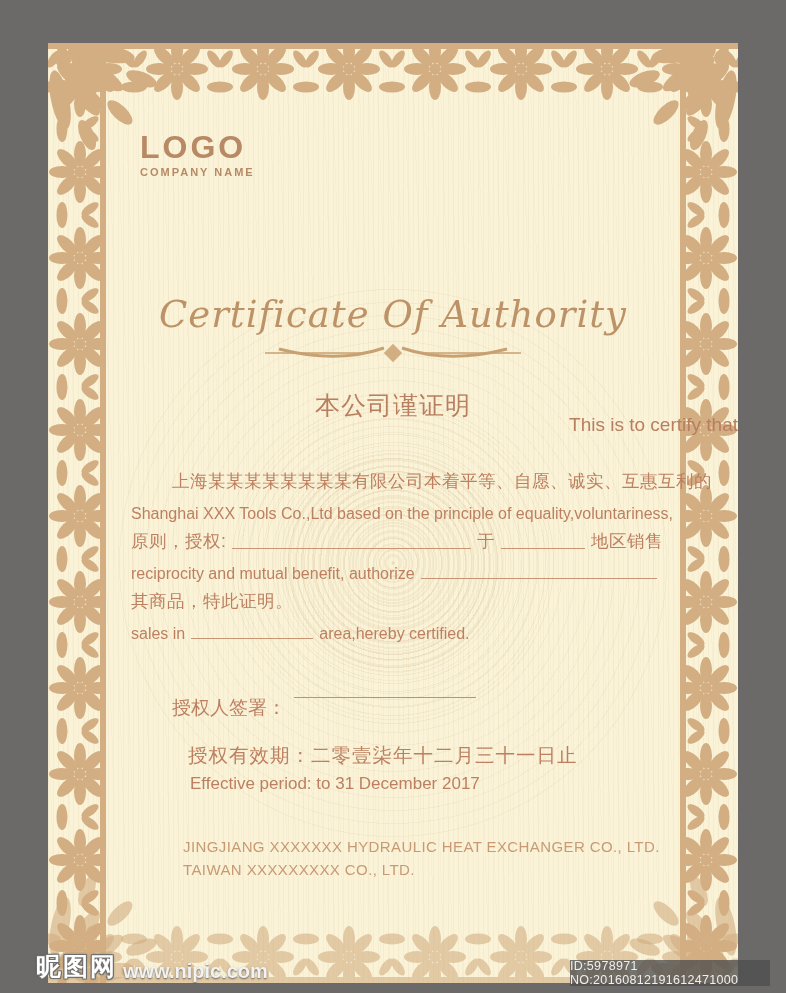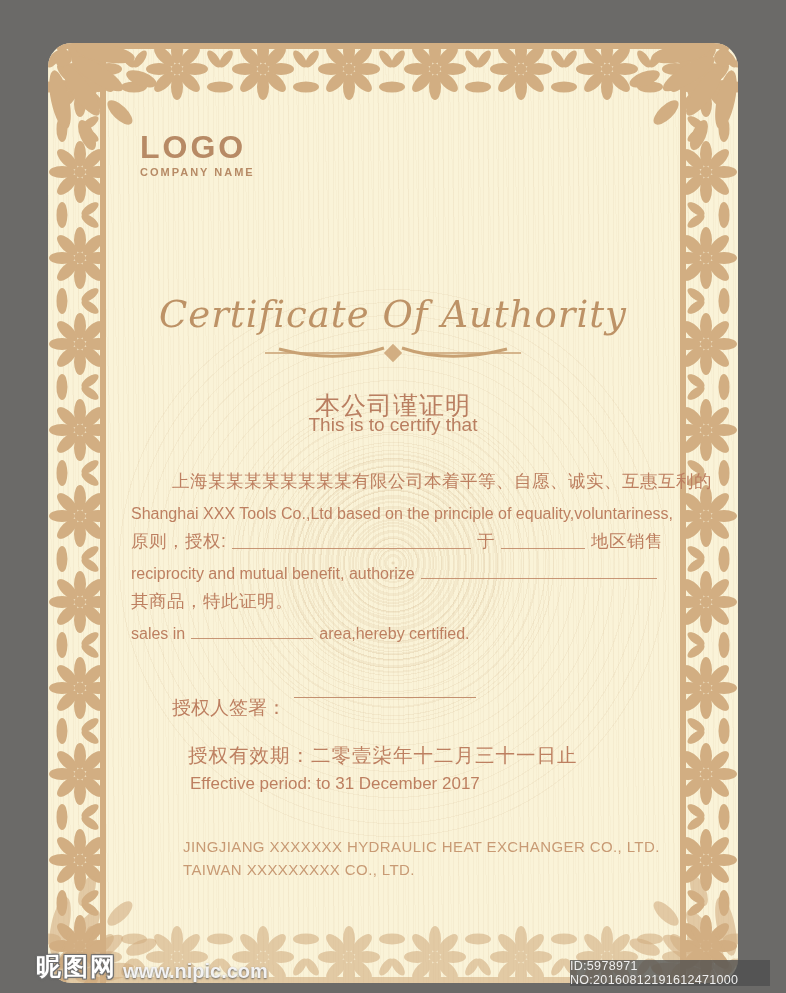--- a/index.html
+++ b/index.html
@@ -13,21 +13,20 @@
   .canvas{position:absolute;left:0;top:0;width:786px;height:993px;}
 
   
   .paper{
     position:absolute;left:48px;top:43px;width:690px;height:940px;
     background-color:#faf3d8;
     background-image:
       repeating-linear-gradient(90deg, rgba(205,174,132,0.10) 0 1px, transparent 1px 5px),
       repeating-linear-gradient(88deg, rgba(205,174,132,0.06) 0 1px, transparent 1px 9px);
     overflow:hidden;
-    border-radius:24px;
   }
   .rosette{position:absolute;border-radius:50%;pointer-events:none;}
   .r1{width:560px;height:560px;left:65px;top:240px;
       background:repeating-radial-gradient(circle at 50% 50%, rgba(206,176,134,0.13) 0 1px, transparent 1px 13px);}
   .r2{width:330px;height:330px;left:180px;top:355px;
       background:repeating-radial-gradient(circle at 50% 50%, rgba(206,176,134,0.16) 0 1px, transparent 1px 8px);}
   .r3{width:220px;height:220px;left:235px;top:410px;
       background:repeating-radial-gradient(circle at 50% 50%, rgba(206,176,134,0.15) 0 2px, transparent 2px 6px);}
 
   .lace-svg{position:absolute;left:0;top:0;pointer-events:none;}
@@ -46,21 +45,21 @@
   }
   .title-en{
     position:absolute;left:0;top:250px;width:100%;
     text-align:center;font-family:"DejaVu Serif", serif;font-style:italic;
     font-size:37px;color:#bd9266;letter-spacing:1px;
   }
   .divider{position:absolute;left:50%;top:301px;transform:translateX(-50%);}
 
   .intro-zh{position:absolute;left:0;top:346px;width:100%;text-align:center;
     font-size:25px;color:#b97e60;letter-spacing:1px;}
-  .intro-en{position:absolute;left:0;top:371px;width:100%;text-align:center;
+  .intro-en{position:absolute;left:0;top:371px;width:100%;text-align:right;
     font-size:19px;color:#b97e60;}
 
   
   .body-block{position:absolute;left:83px;top:420px;width:532px;color:#bd7f60;}
   .body-block p{margin:0;height:30px;display:flex;align-items:flex-end;white-space:nowrap;}
   .zh{font-size:17.5px;letter-spacing:0.5px;}
   .en{font-size:16px;}
   .indent{padding-left:41px;}
   .blank{display:inline-block;border-bottom:1px solid rgba(190,133,100,0.85);
     height:2px;margin:0 6px 4px 6px;}

